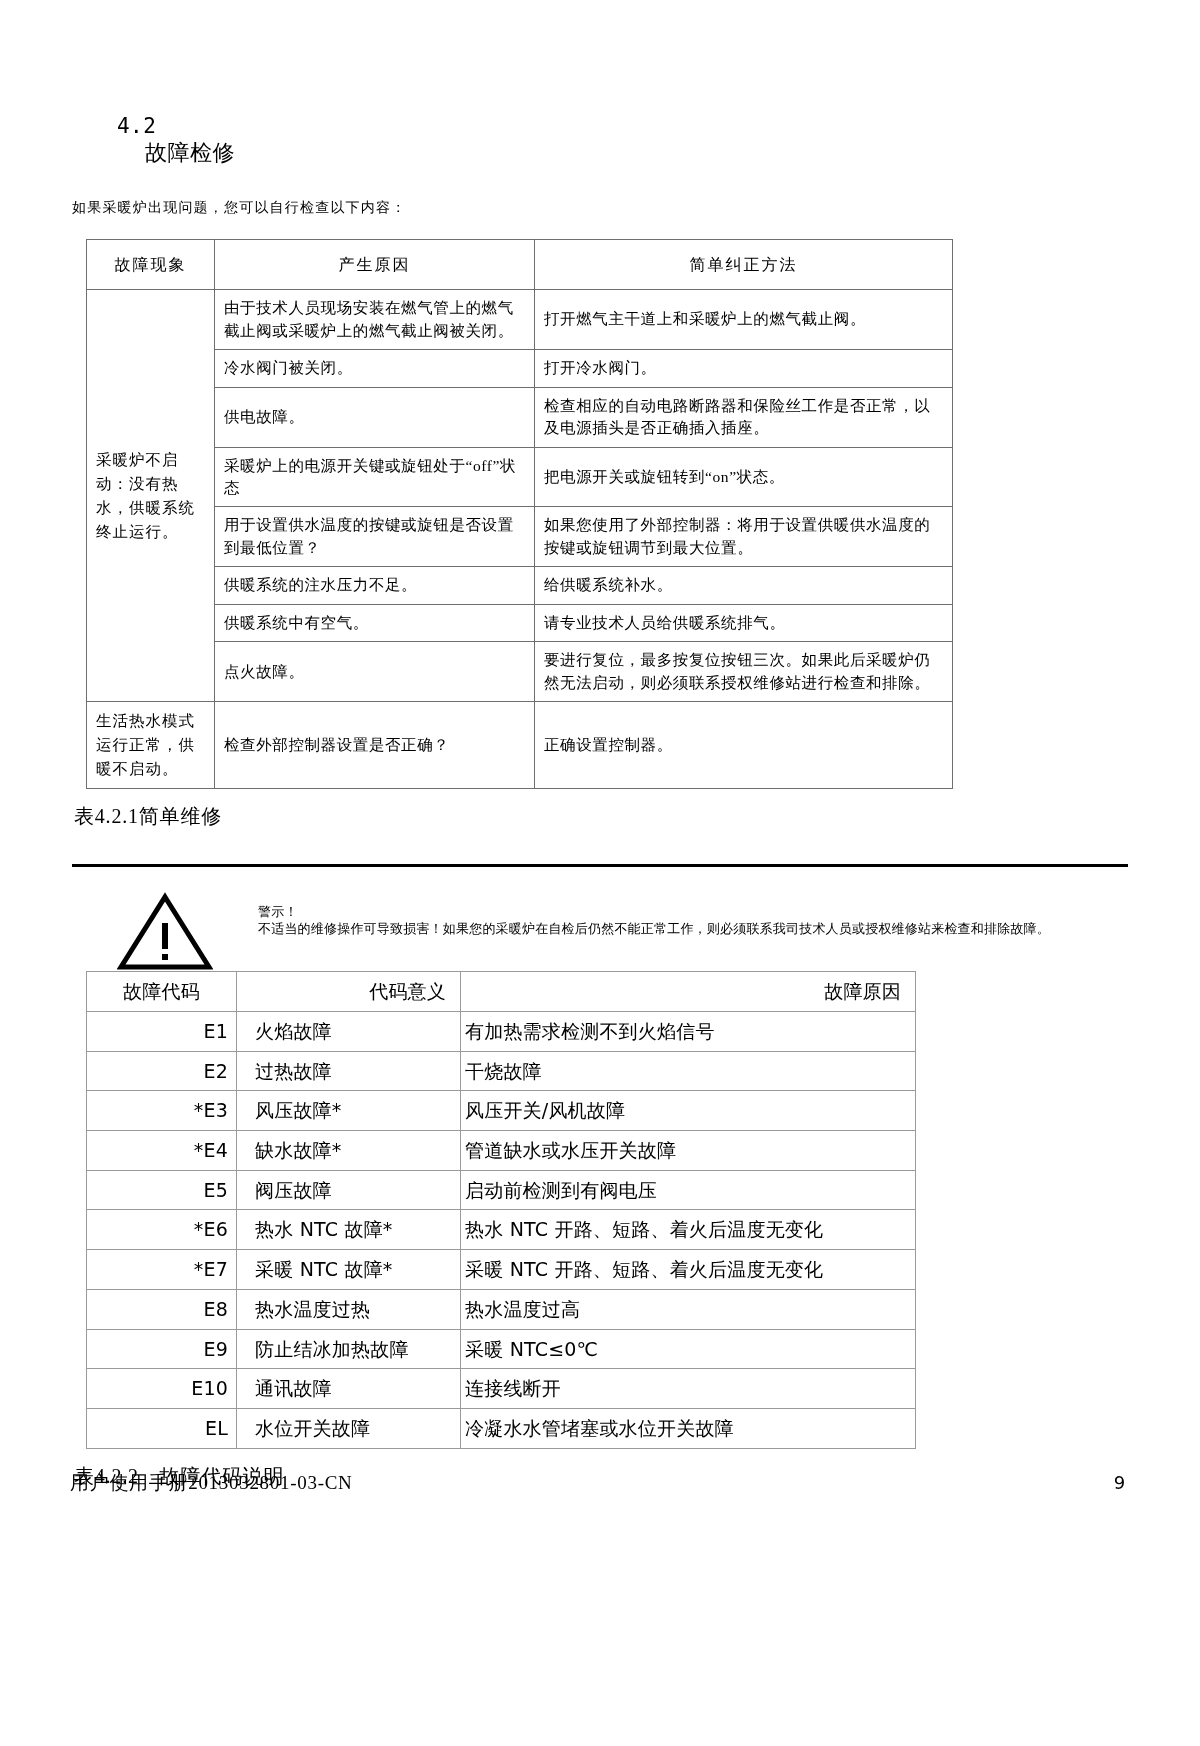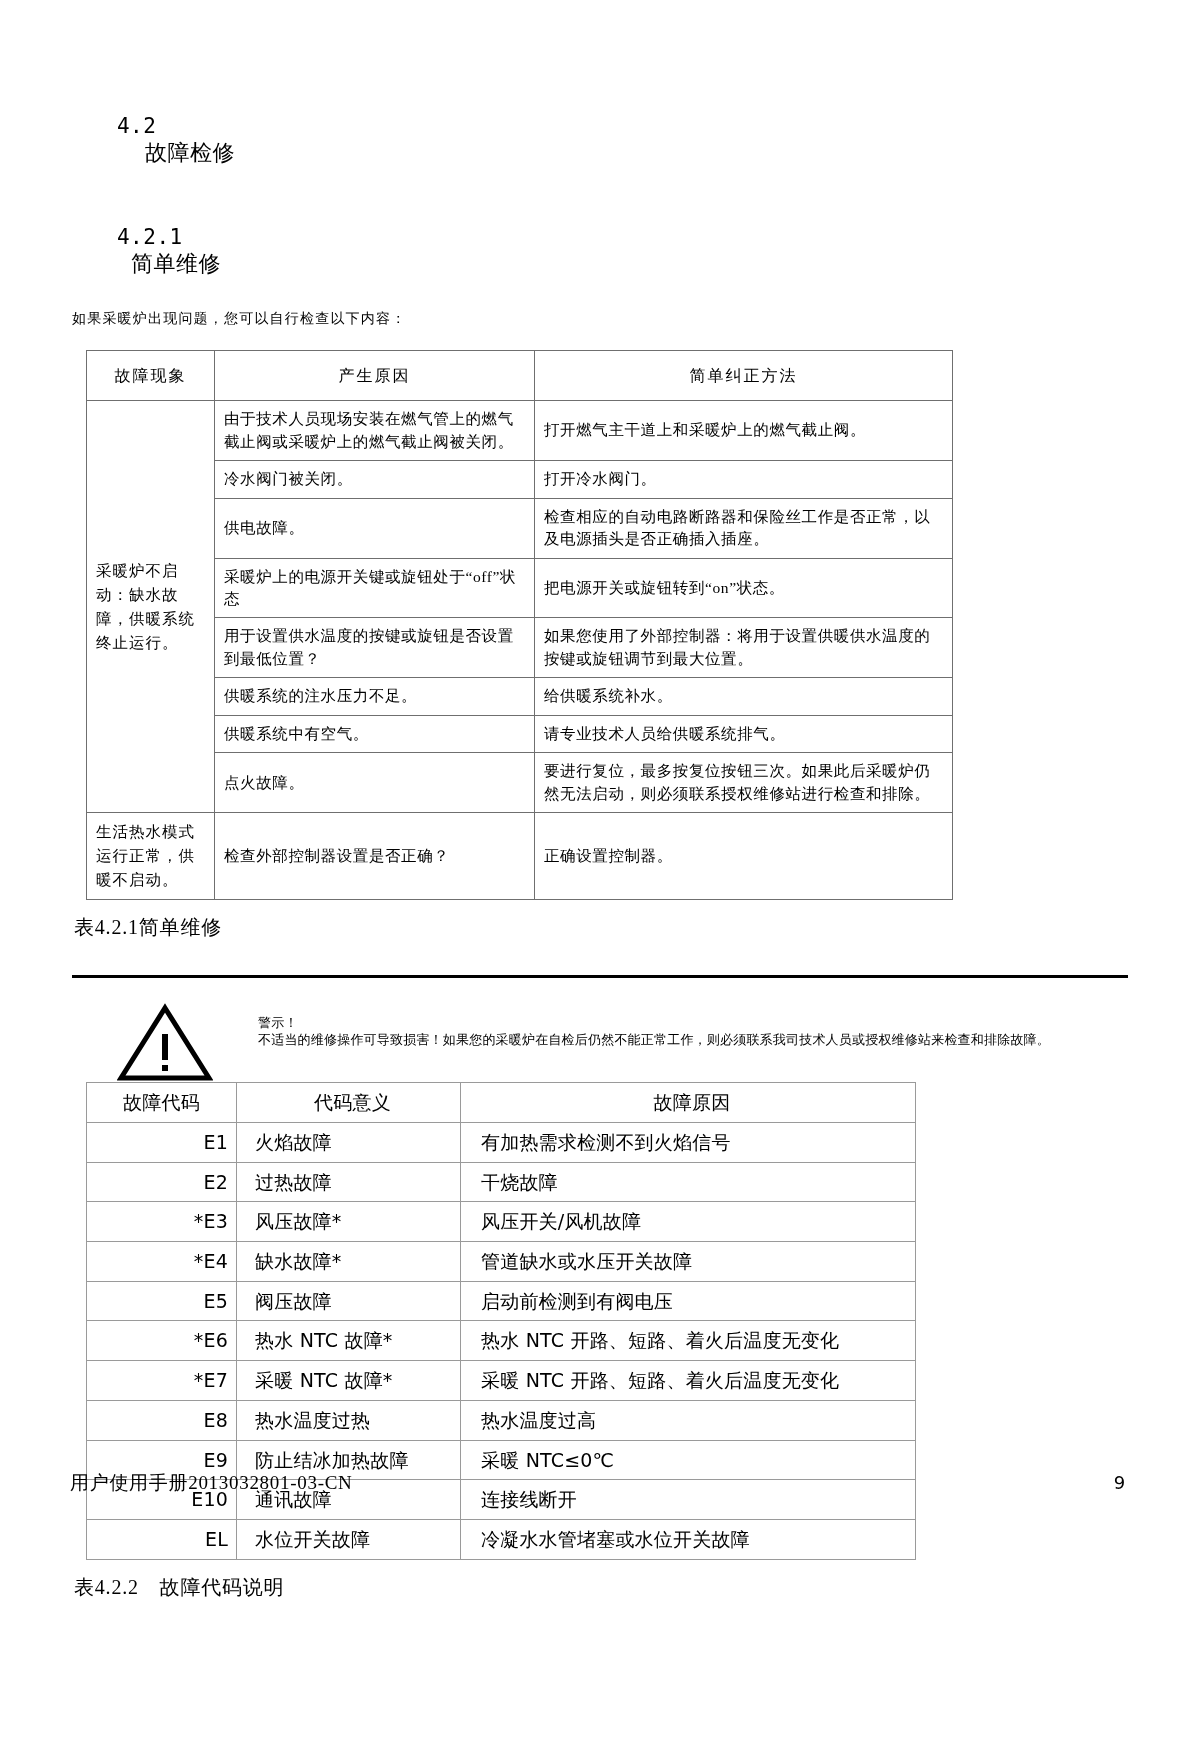--- a/index.html
+++ b/index.html
@@ -127,33 +127,33 @@
   table.tbl2 th, table.tbl2 td {
     border: 1px solid #9a9a9a;
     font-family: "DejaVu Sans", sans-serif;
     font-size: 19px;
     font-weight: normal;
     padding: 7px 14px;
     line-height: 1.3;
     letter-spacing: 0.2px;
   }
   table.tbl2 th {
-    text-align: center;
+    text-align: right;
     padding-left: 22px;
   }
   table.tbl2 th.c-code, table.tbl2 td.c-code {
     text-align: right;
     width: 150px;
     padding-left: 8px;
     padding-right: 8px;
   }
   table.tbl2 td.c-mean, table.tbl2 th.c-mean { width: 224px; }
   table.tbl2 th.c-code { text-align: center; }
   table.tbl2 td.c-mean { padding-left: 18px; }
-  table.tbl2 td.c-cause { padding-left: 20px; border-radius: 11px; }
+  table.tbl2 td.c-cause { padding-left: 4px; border-radius: 11px; }
 
   
   .footer {
     position: absolute;
     left: 70px;
     top: 1470px;
     width: 1056px;
     display: flex;
     justify-content: space-between;
     align-items: baseline;
@@ -166,42 +166,38 @@
 </head>
 <body>
 
 <div class="page">
   <div class="content">
 
     <div class="heading">
       <span class="num">4.2</span>
       <span style="display:inline-block;width:28px"></span><span>故障检修</span>
     </div>
-    <div class="heading">
-      <span class="num">4.2.1</span>
-      <span style="display:inline-block;width:14px"></span><span>简单维修</span>
-    </div>
     <div class="intro">如果采暖炉出现问题，您可以自行检查以下内容：</div>
 
     <table class="tbl1">
       <colgroup>
           <col class="c1">
           <col class="c2">
           <col class="c3">
         </colgroup>
       <thead>
         <tr>
           <th>故障现象</th>
           <th>产生原因</th>
           <th>简单纠正方法</th>
         </tr>
       </thead>
       <tbody>
         <tr>
-          <td class="sym" rowspan="8">采暖炉不启动：缺水故障，供暖系统终止运行。</td>
+          <td class="sym" rowspan="8">采暖炉不启动：没有热水，供暖系统终止运行。</td>
           <td class="cause">由于技术人员现场安装在燃气管上的燃气截止阀或采暖炉上的燃气截止阀被关闭。</td>
           <td class="fix">打开燃气主干道上和采暖炉上的燃气截止阀。</td>
         </tr>
         <tr>
           <td class="cause">冷水阀门被关闭。</td>
           <td class="fix">打开冷水阀门。</td>
         </tr>
         <tr>
           <td class="cause">供电故障。</td>
           <td class="fix">检查相应的自动电路断路器和保险丝工作是否正常，以及电源插头是否正确插入插座。</td>

